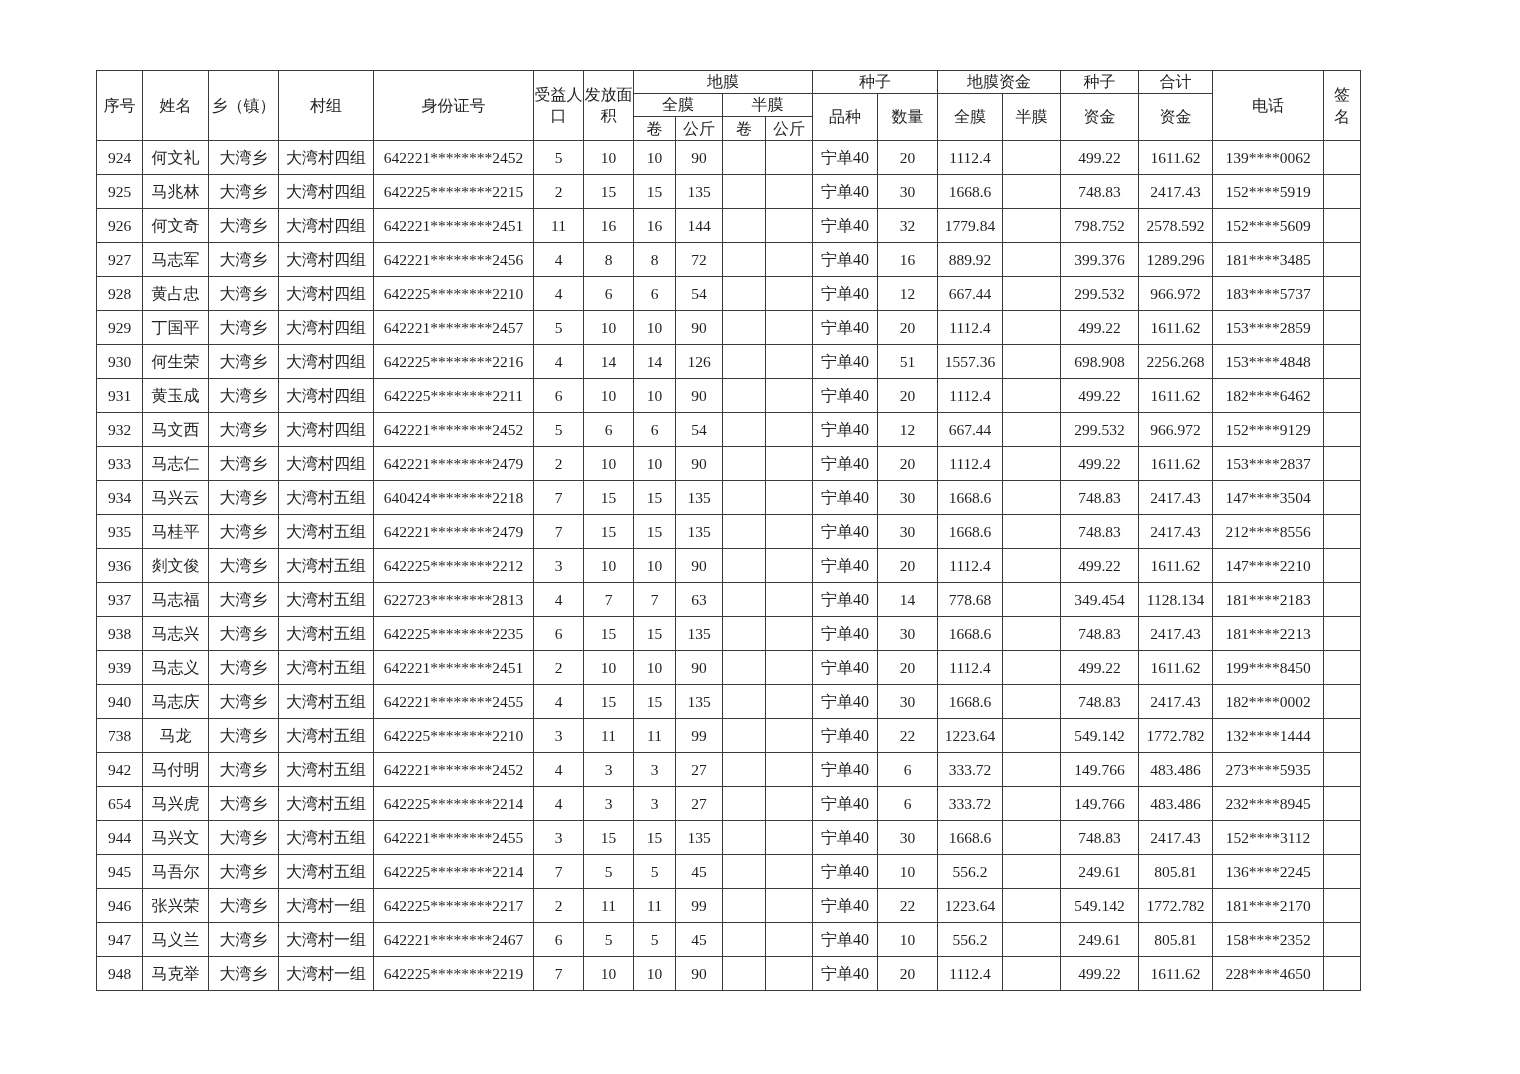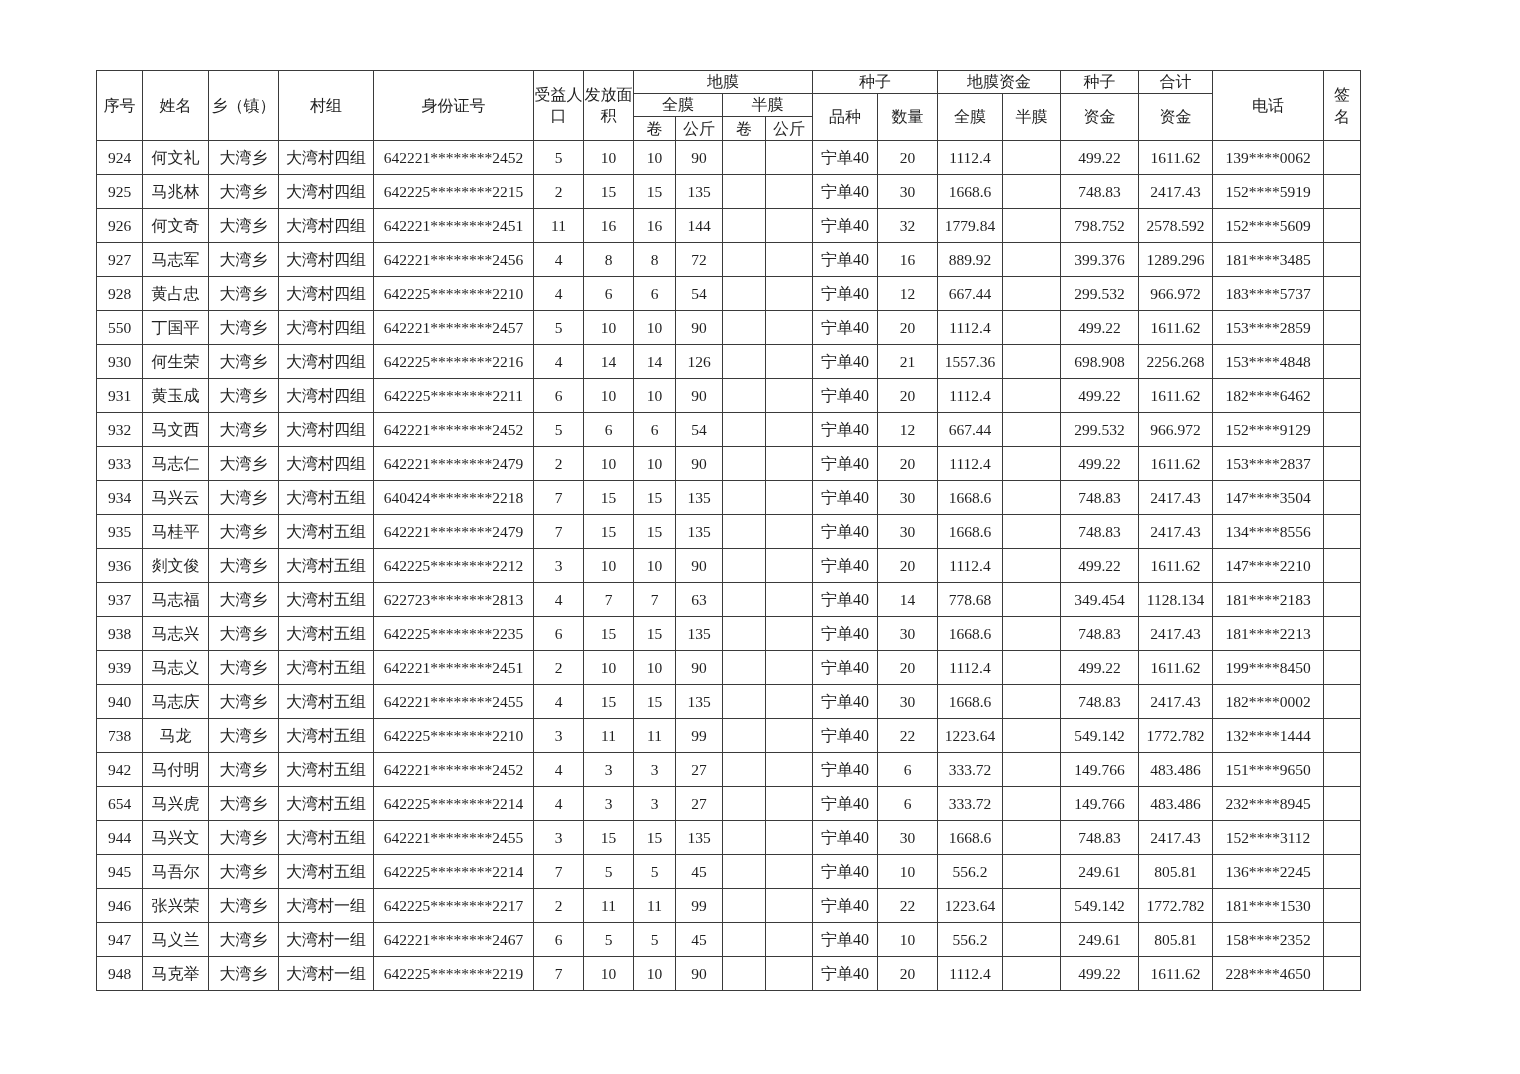--- a/index.html
+++ b/index.html
@@ -201,21 +201,21 @@
           <td>宁单40</td>
           <td class="num">12</td>
           <td class="num">667.44</td>
           <td class="num"></td>
           <td class="num">299.532</td>
           <td class="num">966.972</td>
           <td class="id">183****5737</td>
           <td></td>
         </tr>
         <tr>
-          <td class="num">550</td>
+          <td class="num">929</td>
           <td>丁国平</td>
           <td>大湾乡</td>
           <td>大湾村四组</td>
           <td class="id">642221********2457</td>
           <td class="num">5</td>
           <td class="num">10</td>
           <td class="num">10</td>
           <td class="num">90</td>
           <td class="num"></td>
           <td class="num"></td>
@@ -234,21 +234,21 @@
           <td>大湾乡</td>
           <td>大湾村四组</td>
           <td class="id">642225********2216</td>
           <td class="num">4</td>
           <td class="num">14</td>
           <td class="num">14</td>
           <td class="num">126</td>
           <td class="num"></td>
           <td class="num"></td>
           <td>宁单40</td>
-          <td class="num">21</td>
+          <td class="num">51</td>
           <td class="num">1557.36</td>
           <td class="num"></td>
           <td class="num">698.908</td>
           <td class="num">2256.268</td>
           <td class="id">153****4848</td>
           <td></td>
         </tr>
         <tr>
           <td class="num">931</td>
           <td>黄玉成</td>
@@ -344,21 +344,21 @@
           <td class="num">15</td>
           <td class="num">135</td>
           <td class="num"></td>
           <td class="num"></td>
           <td>宁单40</td>
           <td class="num">30</td>
           <td class="num">1668.6</td>
           <td class="num"></td>
           <td class="num">748.83</td>
           <td class="num">2417.43</td>
-          <td class="id">134****8556</td>
+          <td class="id">212****8556</td>
           <td></td>
         </tr>
         <tr>
           <td class="num">936</td>
           <td>剡文俊</td>
           <td>大湾乡</td>
           <td>大湾村五组</td>
           <td class="id">642225********2212</td>
           <td class="num">3</td>
           <td class="num">10</td>
@@ -491,21 +491,21 @@
           <td class="num">3</td>
           <td class="num">27</td>
           <td class="num"></td>
           <td class="num"></td>
           <td>宁单40</td>
           <td class="num">6</td>
           <td class="num">333.72</td>
           <td class="num"></td>
           <td class="num">149.766</td>
           <td class="num">483.486</td>
-          <td class="id">151****9650</td>
+          <td class="id">273****5935</td>
           <td></td>
         </tr>
         <tr>
           <td class="num">654</td>
           <td>马兴虎</td>
           <td>大湾乡</td>
           <td>大湾村五组</td>
           <td class="id">642225********2214</td>
           <td class="num">4</td>
           <td class="num">3</td>
@@ -575,21 +575,21 @@
           <td class="num">11</td>
           <td class="num">99</td>
           <td class="num"></td>
           <td class="num"></td>
           <td>宁单40</td>
           <td class="num">22</td>
           <td class="num">1223.64</td>
           <td class="num"></td>
           <td class="num">549.142</td>
           <td class="num">1772.782</td>
-          <td class="id">181****1530</td>
+          <td class="id">181****2170</td>
           <td></td>
         </tr>
         <tr>
           <td class="num">947</td>
           <td>马义兰</td>
           <td>大湾乡</td>
           <td>大湾村一组</td>
           <td class="id">642221********2467</td>
           <td class="num">6</td>
           <td class="num">5</td>

